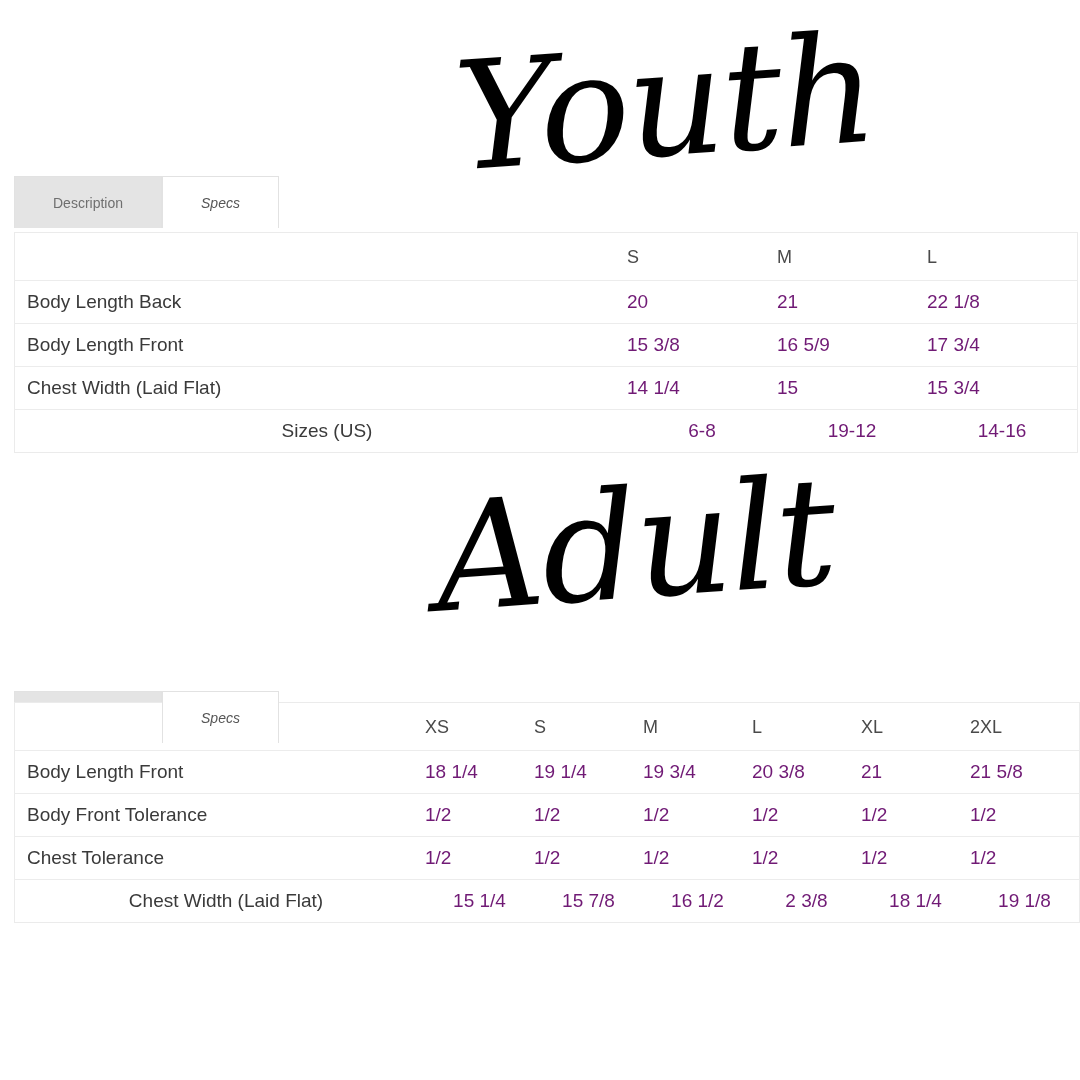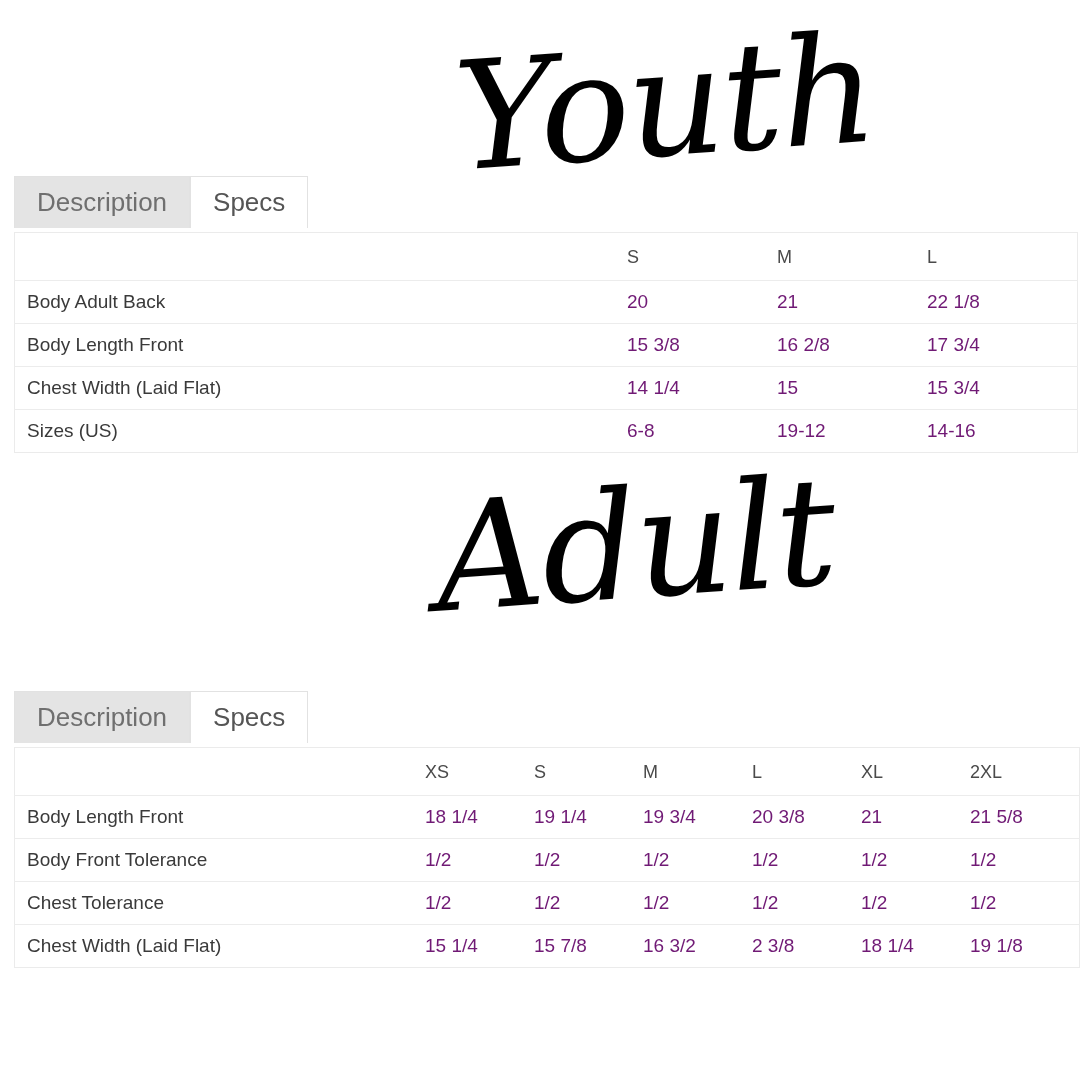--- a/index.html
+++ b/index.html
@@ -45,32 +45,33 @@
     display: flex;
     align-items: flex-end;
     height: 52px;
   }
   .tab {
     height: 52px;
     box-sizing: border-box;
     display: flex;
     align-items: center;
     justify-content: center;
-    font-size: 26px;
+    font-size: 14px;
     color: #6f6f6f;
     border: 1px solid #e2e2e2;
     border-bottom: none;
     background: #e4e4e4;
-    padding: 0 22px;
+    padding: 0 38px;
   }
   .tab.active {
     background: #ffffff;
     color: #555555;
     position: relative;
     z-index: 3;
+    font-style: italic;
   }
 
   
   .spec-table {
     position: absolute;
     border-collapse: collapse;
     background: #ffffff;
     border: 1px solid #ebebeb;
     table-layout: fixed;
   }
@@ -79,39 +80,40 @@
     border-bottom: 1px solid #ececec;
     text-align: left;
     font-weight: 400;
     color: #701a75;
     font-size: 19px;
     padding: 10px 0 10px 0;
     vertical-align: middle;
   }
   .spec-table tr:last-child td {
     border-bottom: none;
+    text-align: center;
   }
   .spec-table th {
     color: #4a4a4a;
     font-size: 18px;
     padding-top: 14px;
     padding-bottom: 12px;
   }
   .spec-table .rowlabel {
     padding-left: 12px;
     color: #3a3a3a;
   }
 
   
   #youth-table { left: 14px; top: 232px; width: 1052px; }
   #youth-table .rowlabel { width: 600px; }
   #youth-table .c { width: 150px; }
 
   
-  #adult-table { left: 14px; top: 747px; width: 1052px; }
+  #adult-table { left: 14px; top: 702px; width: 1052px; }
   #adult-table .rowlabel { width: 398px; }
   #adult-table .c { width: 109px; }
 
   .tabs#youth-tabs { left: 14px; top: 176px; }
   .tabs#adult-tabs { left: 14px; top: 691px; }
 </style>
 </head>
 <body>
 
 <div class="script-heading" id="youth-heading">Youth</div>
@@ -125,29 +127,29 @@
   <thead>
     <tr>
       <th class="rowlabel"></th>
       <th class="c">S</th>
       <th class="c">M</th>
       <th class="c">L</th>
     </tr>
   </thead>
   <tbody>
     <tr>
-      <td class="rowlabel">Body Adult Back</td>
+      <td class="rowlabel">Body Length Back</td>
       <td class="c">20</td>
       <td class="c">21</td>
       <td class="c">22 1/8</td>
     </tr>
     <tr>
       <td class="rowlabel">Body Length Front</td>
       <td class="c">15 3/8</td>
-      <td class="c">16 2/8</td>
+      <td class="c">16 5/9</td>
       <td class="c">17 3/4</td>
     </tr>
     <tr>
       <td class="rowlabel">Chest Width (Laid Flat)</td>
       <td class="c">14 1/4</td>
       <td class="c">15</td>
       <td class="c">15 3/4</td>
     </tr>
     <tr>
       <td class="rowlabel">Sizes (US)</td>
@@ -202,19 +204,19 @@
       <td class="c">1/2</td>
       <td class="c">1/2</td>
       <td class="c">1/2</td>
       <td class="c">1/2</td>
       <td class="c">1/2</td>
     </tr>
     <tr>
       <td class="rowlabel">Chest Width (Laid Flat)</td>
       <td class="c">15 1/4</td>
       <td class="c">15 7/8</td>
-      <td class="c">16 3/2</td>
+      <td class="c">16 1/2</td>
       <td class="c">2 3/8</td>
       <td class="c">18 1/4</td>
       <td class="c">19 1/8</td>
     </tr>
   </tbody>
 </table>
 
 </body></html>

